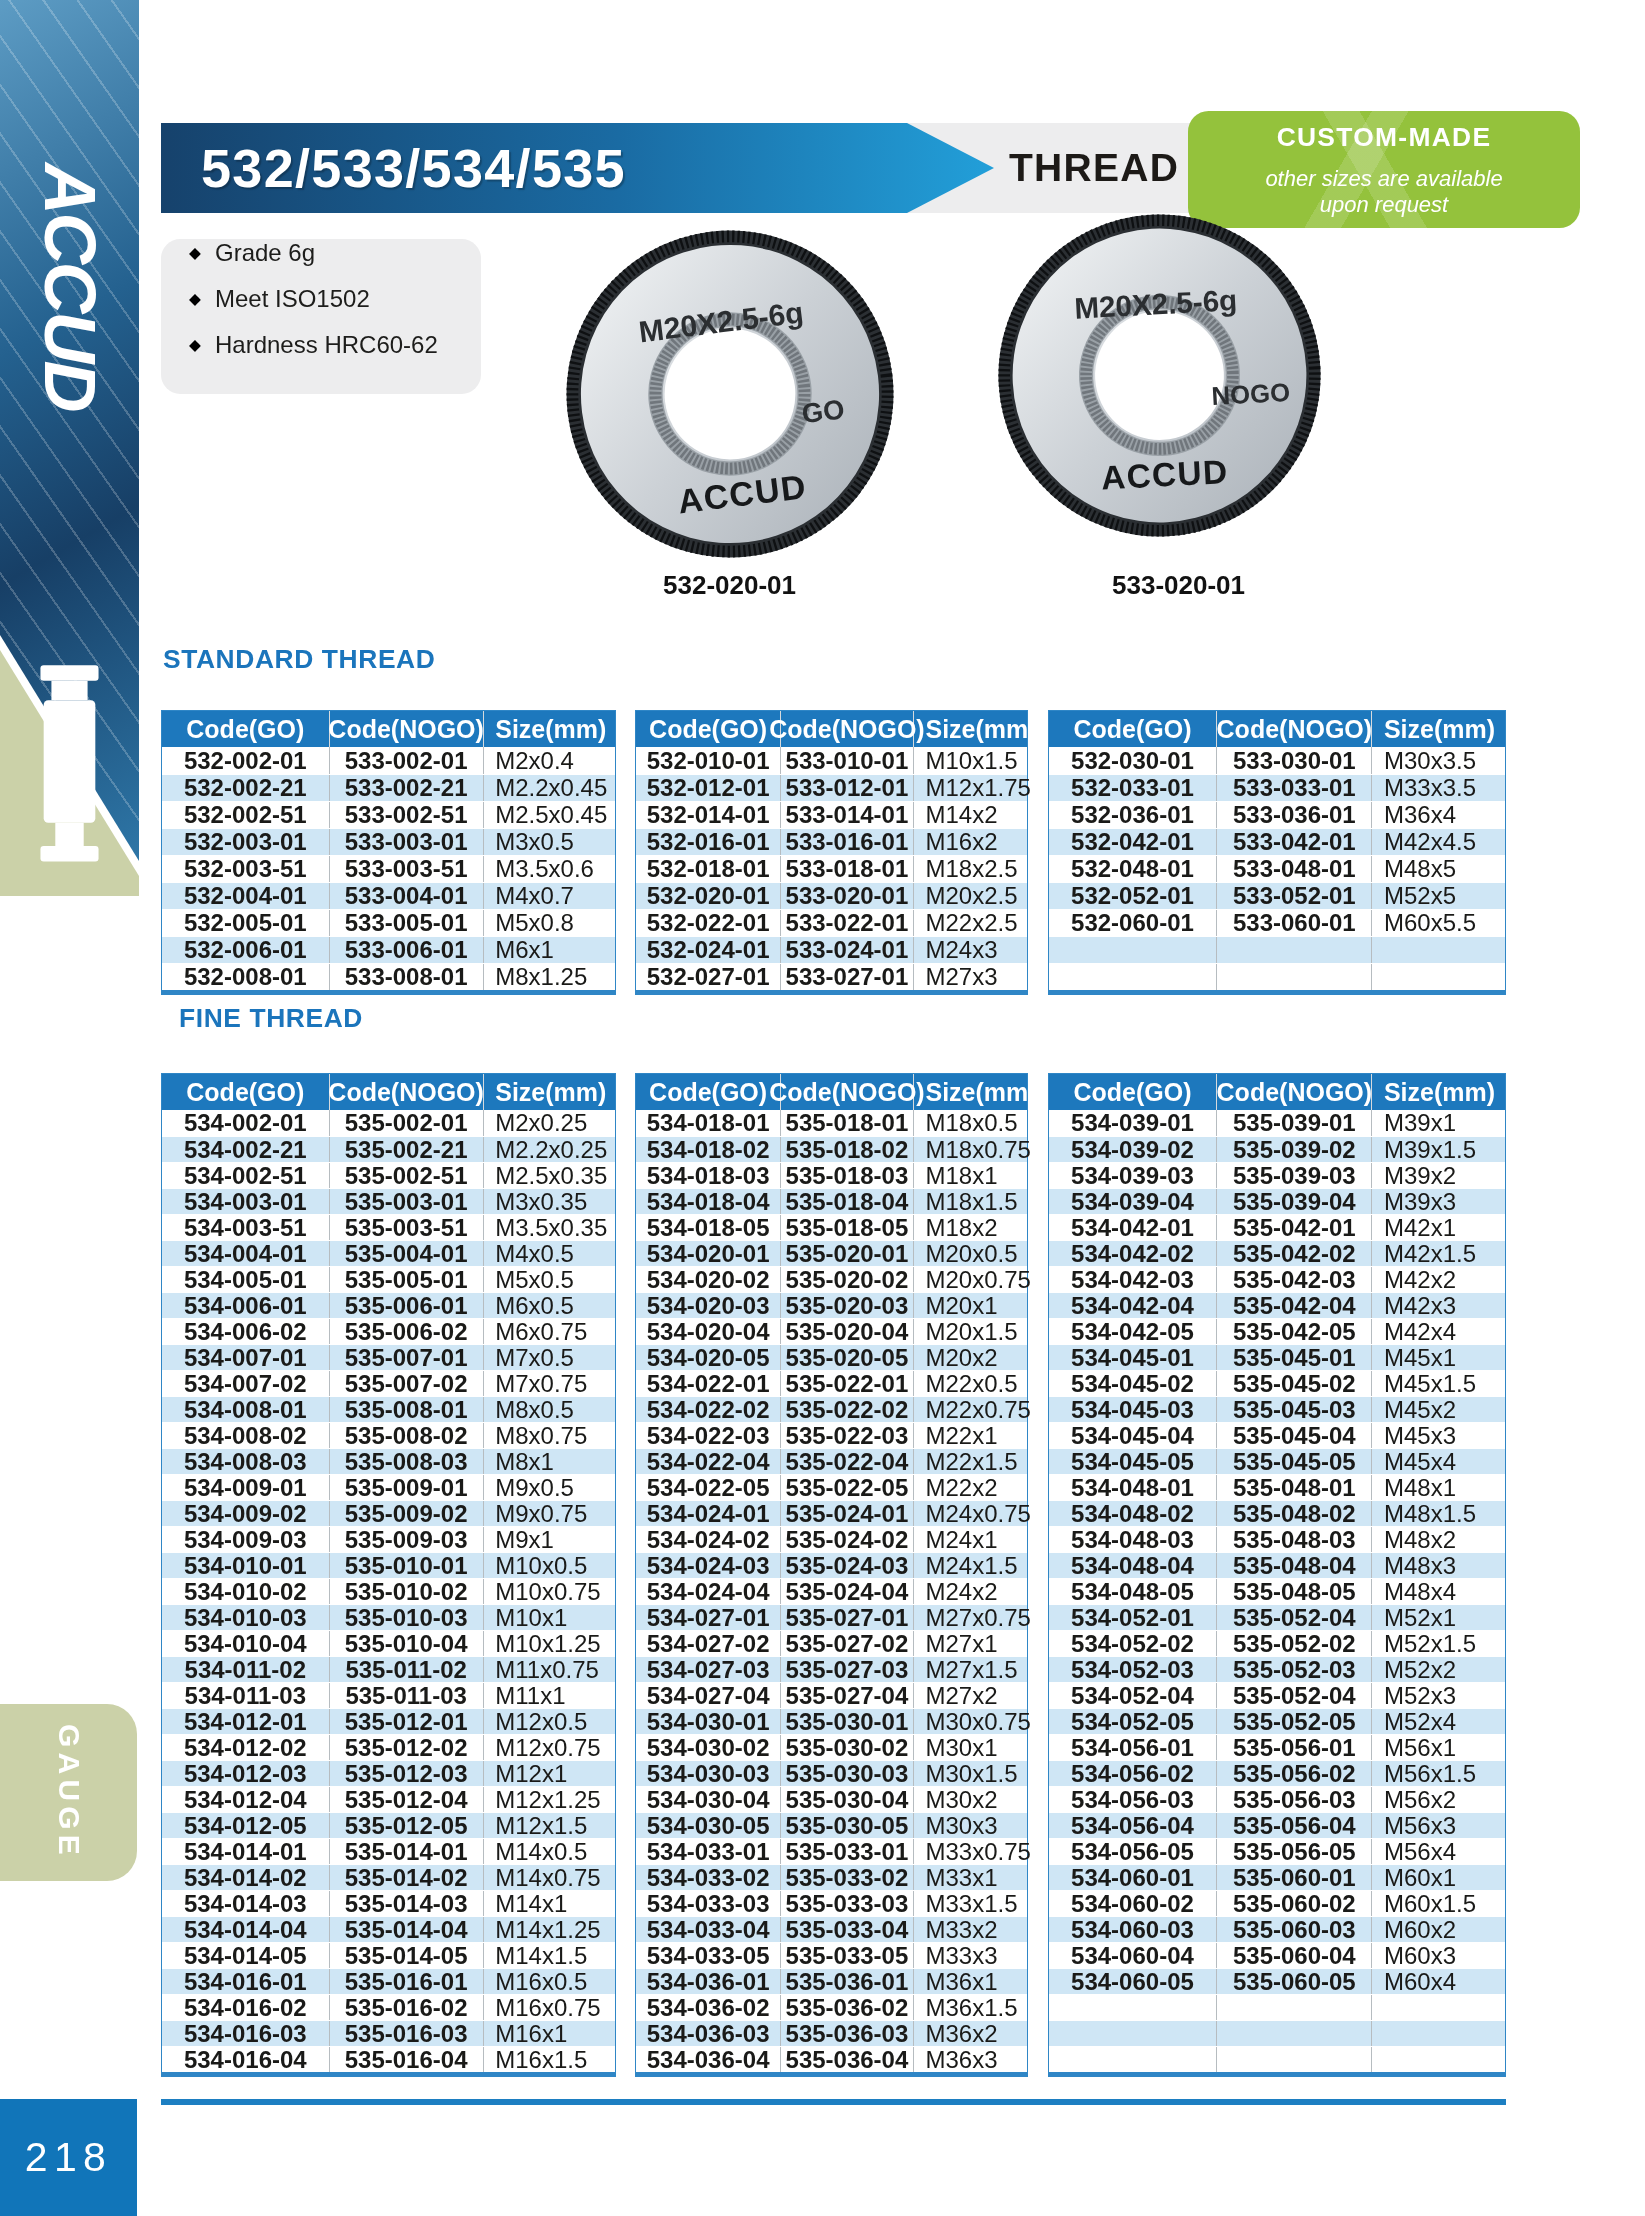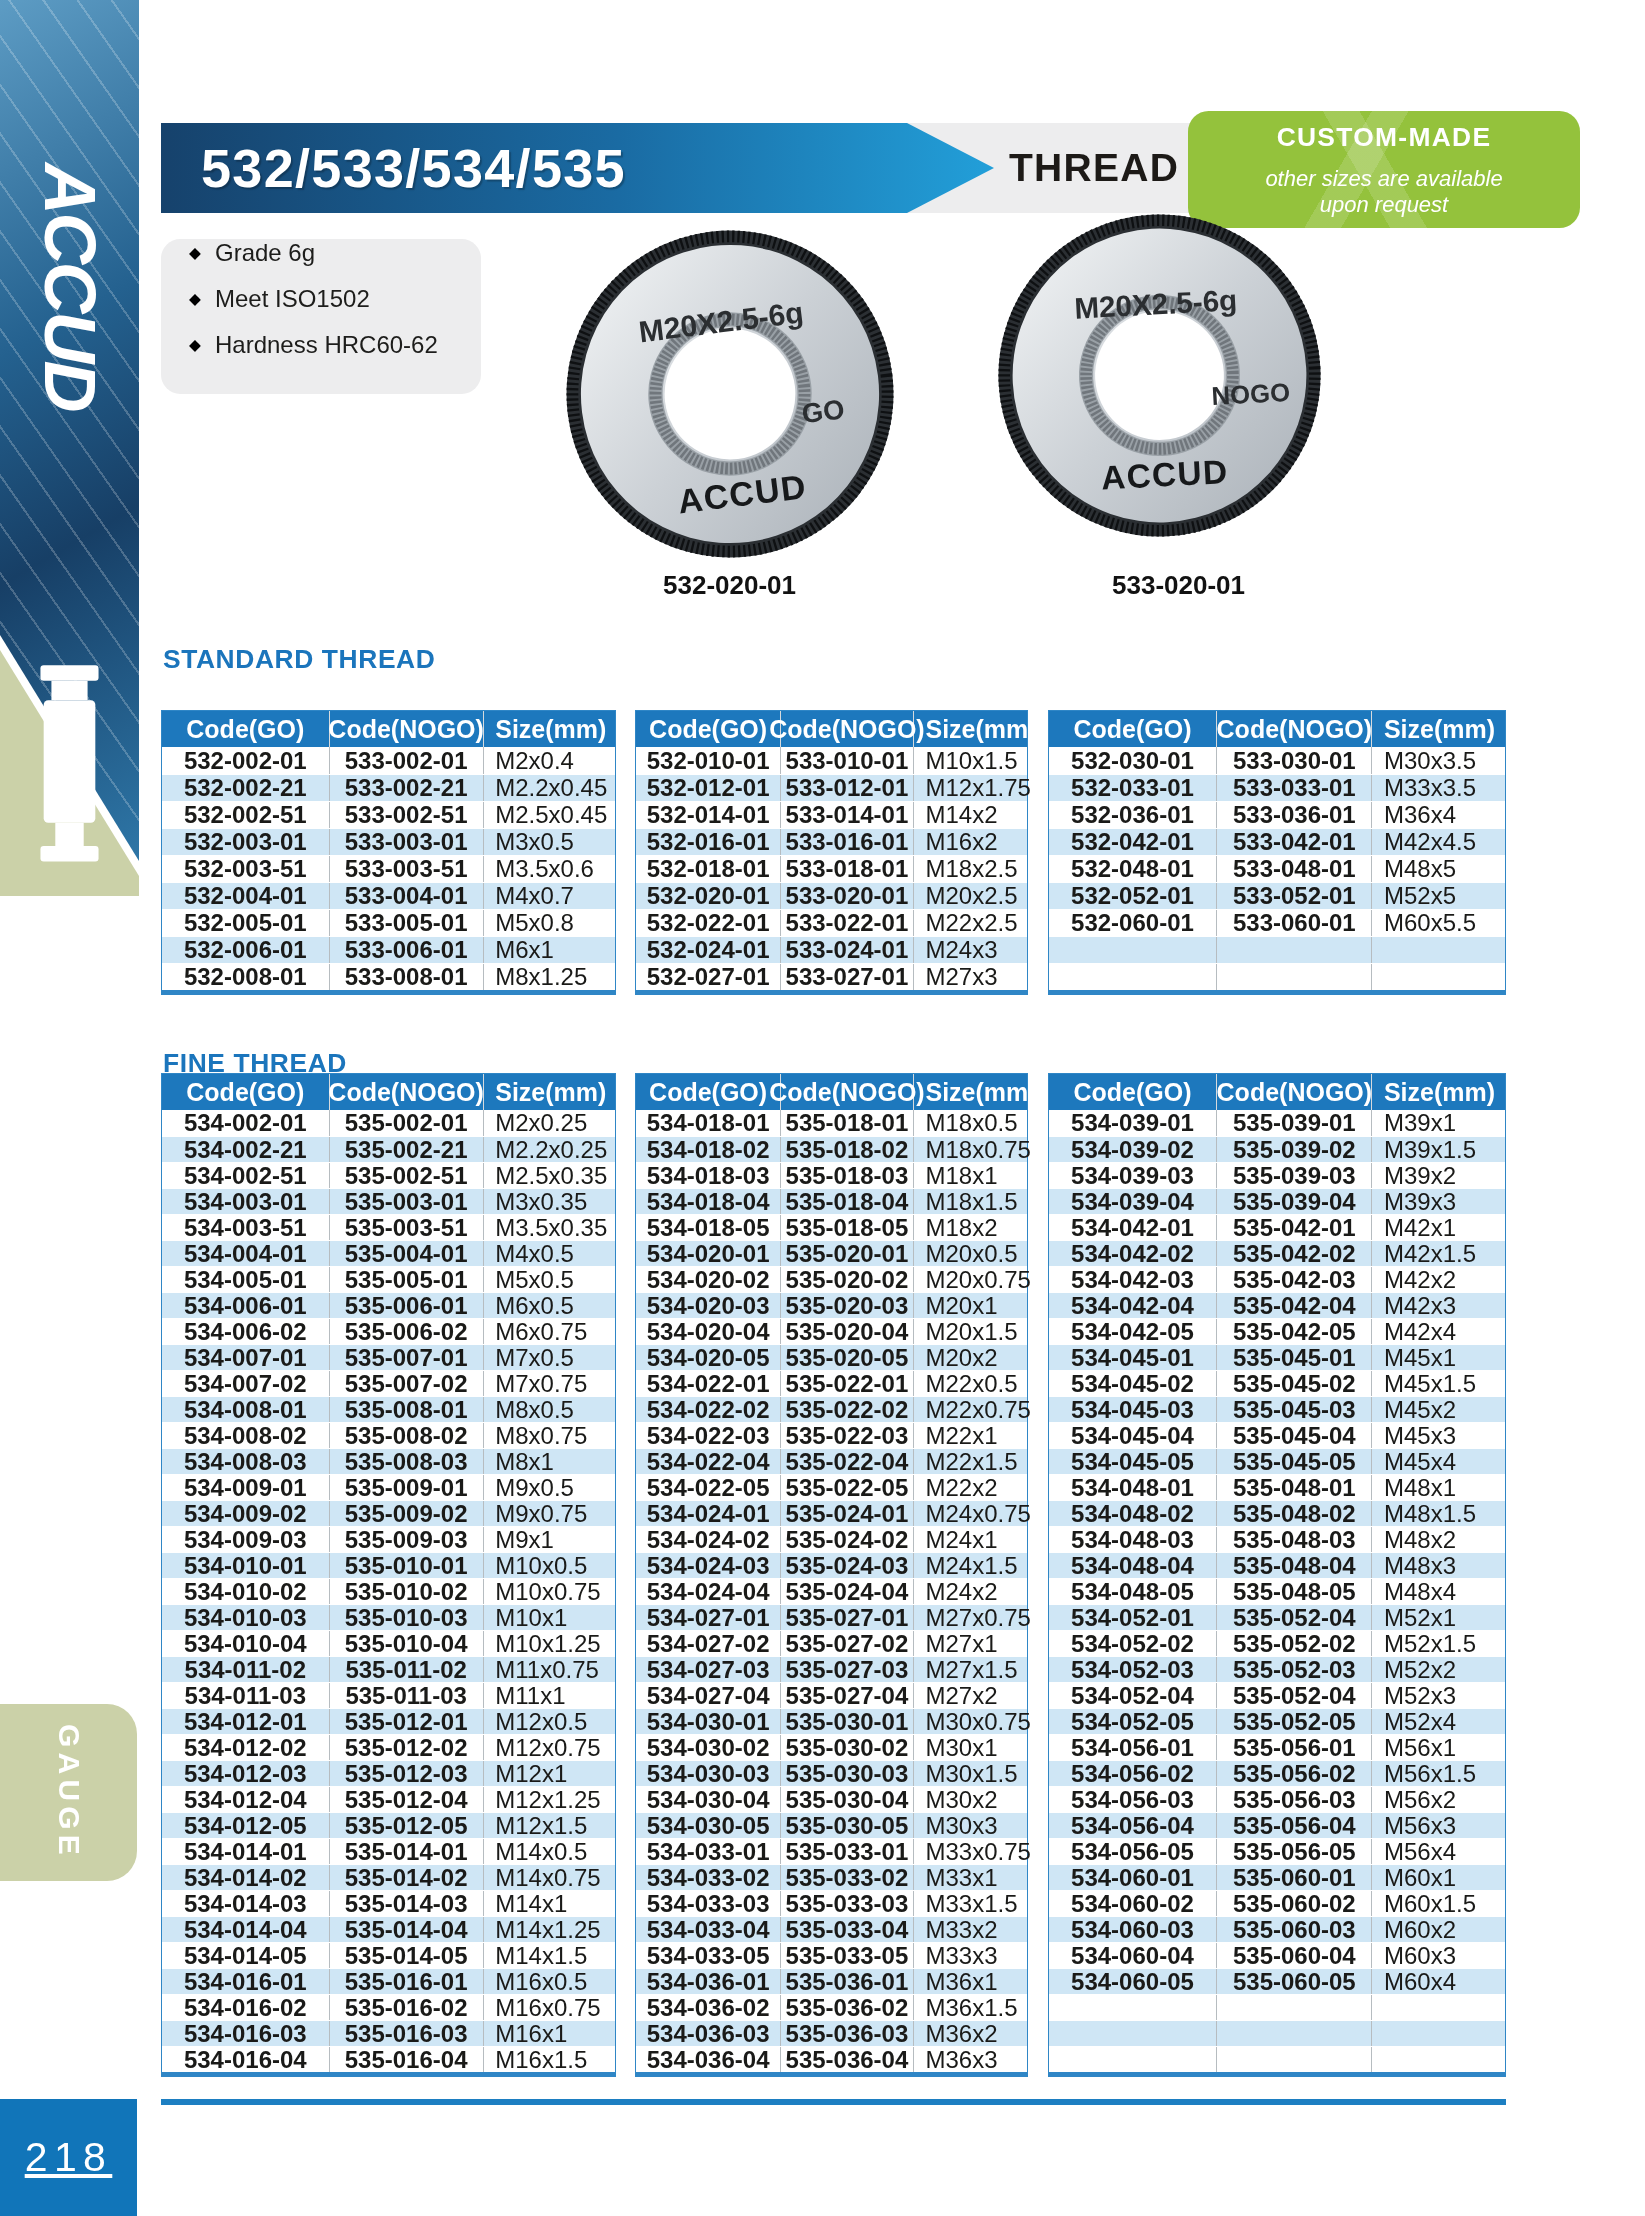--- a/index.html
+++ b/index.html
@@ -17,21 +17,21 @@
   .sb-brand{position:absolute;left:0;top:106px;width:139px;height:361px;
     display:flex;align-items:center;justify-content:center;
     writing-mode:vertical-rl;color:#ffffff;font-weight:900;font-style:italic;
     font-size:72px;letter-spacing:-2.6px;}
   .sb-gauge-icon{position:absolute;left:34px;top:664px;}
   .gauge-tab{position:absolute;left:0;top:1704px;width:137px;height:177px;background:#cbd1a8;
     border-radius:0 30px 30px 0;display:flex;align-items:center;justify-content:center;}
   .gauge-tab span{writing-mode:vertical-rl;color:#ffffff;font-weight:bold;font-size:30px;letter-spacing:5.2px;}
   .page-num-block{position:absolute;left:0;top:2099px;width:137px;height:117px;background:#1175b9;
     display:flex;align-items:center;justify-content:center;}
-  .page-num-block span{color:#ffffff;font-size:41px;letter-spacing:6.4px;font-weight:400;text-decoration:underline;}
+  .page-num-block span{color:#ffffff;font-size:41px;letter-spacing:6.4px;font-weight:400;}
 
   
   .title-band{position:absolute;left:161px;top:123px;width:1417px;height:90px;background:#ededee;border-radius:0 6.4px 6.4px 0;}
   .code-banner{position:absolute;left:161px;top:123px;width:833px;height:90px;
     background:linear-gradient(90deg,#16426c 0%,#1a6ba3 55%,#229fd9 100%);
     clip-path:polygon(0 0,calc(100% - 87px) 0,100% 50%,calc(100% - 87px) 100%,0 100%);
     display:flex;align-items:center;}
   .code-banner span{color:#ffffff;font-weight:bold;font-size:54px;padding-left:40px;letter-spacing:1.3px;
     text-shadow:1.9px 1.9px 1.3px rgba(0,0,0,.25);}
   .page-title{position:absolute;left:1009px;top:123px;height:90px;display:flex;align-items:center;
@@ -54,21 +54,21 @@
   .ring{position:absolute;}
   .ring-go{left:560px;top:224px;width:340px;height:340px;}
   .ring-nogo{left:992px;top:208px;width:335px;height:335px;}
   .caption{position:absolute;top:570px;width:335px;text-align:center;font-weight:bold;font-size:26px;color:#121212;}
   .cap-go{left:562px;}
   .cap-nogo{left:1011px;}
   svg text{font-family:"Liberation Sans",sans-serif;}
 
   
   .sec-heading{position:absolute;left:163px;color:#1b75bc;font-weight:bold;font-size:26.4px;letter-spacing:0.6px;}
-  .h-std{top:644px;text-align:right;} .h-fine{top:1048px;}
+  .h-std{top:644px;text-align:right;} .h-fine{top:1003px;margin-left:16px;}
   .tables{position:absolute;left:161px;width:1345px;display:flex;gap:19.3px;}
   .t-std{top:682px;} .t-fine{top:1045px;}
   .dtable{box-sizing:border-box;background:#ffffff;border:1.9px solid #2f86c6;border-bottom:5.8px solid #2f86c6;margin-top:28px;}
   .w1{width:455px;} .w2{width:393px;} .w3{width:458px;}
   .thead{display:flex;height:36px;background:#1d78bd;align-items:stretch;}
   .tcell{display:flex;align-items:center;justify-content:center;box-sizing:border-box;}
   .thead .tcell{color:#ffffff;font-weight:bold;font-size:25px;}
   .thead .c1,.thead .c2{border-right:1.3px solid #d7dadd;}
   .c1{width:37%;} .c2{width:34%;} .c3{width:29%;justify-content:flex-start;padding-left:11.6px;}
   .trow{display:flex;height:27px;background:#ffffff;box-sizing:border-box;}

